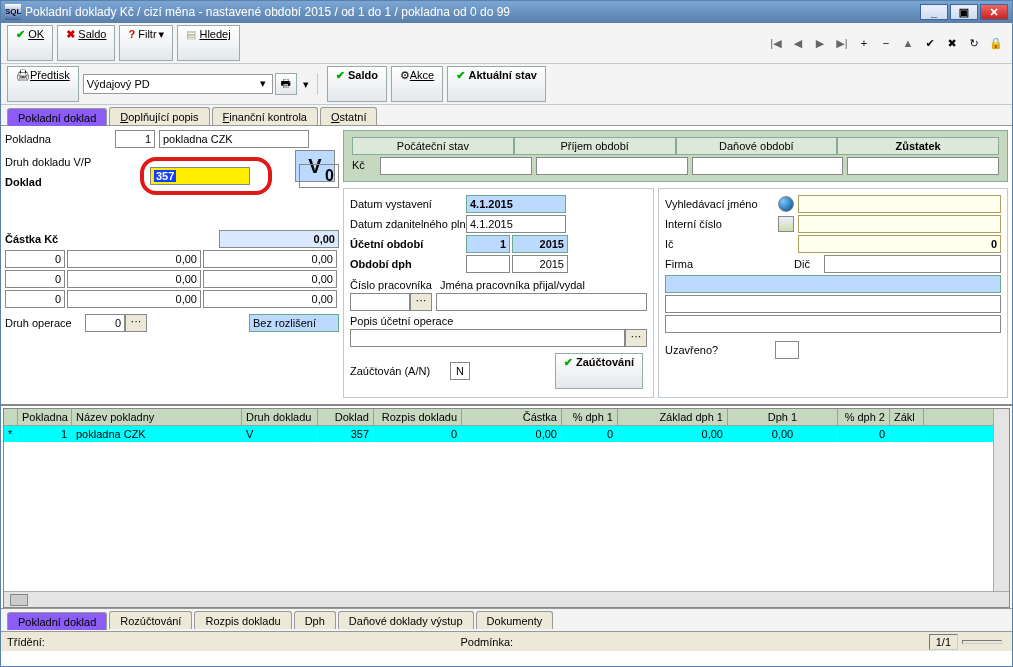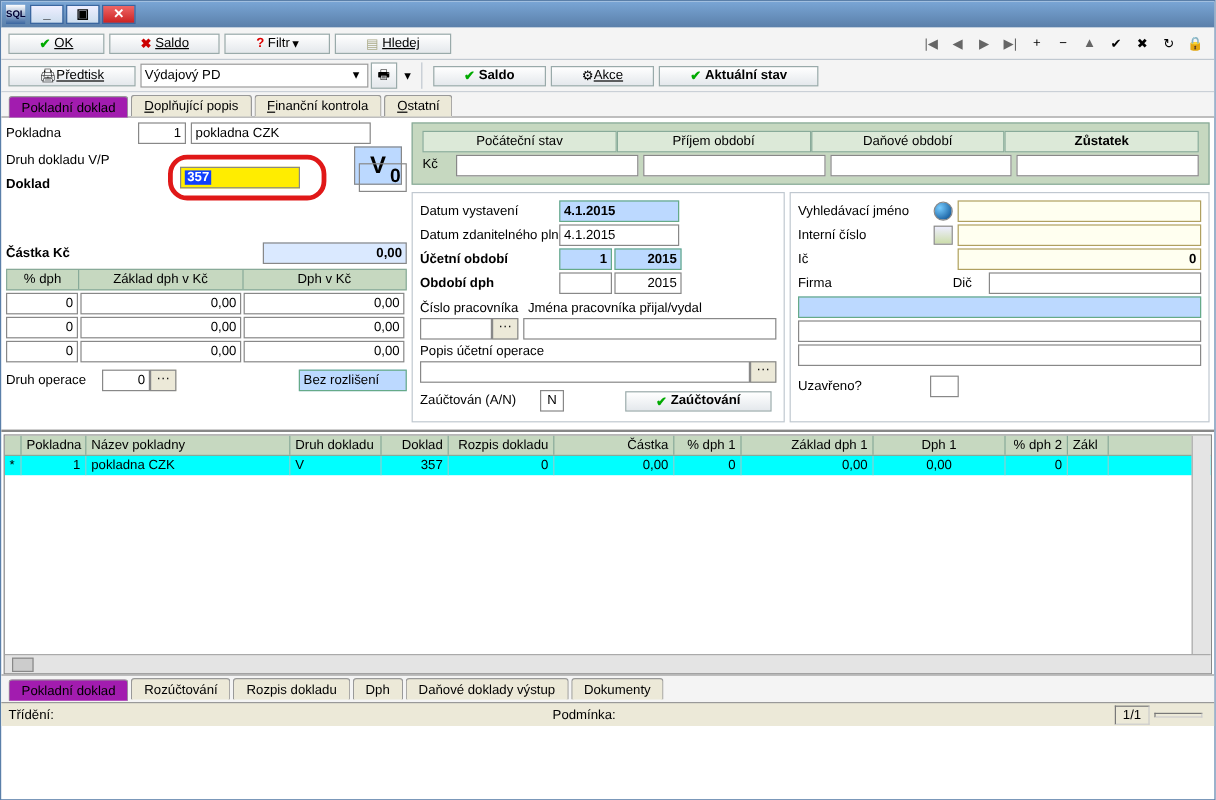--- a/index.html
+++ b/index.html
@@ -7,37 +7,37 @@
   
   .titlebar { height: 22px; background: linear-gradient(#7aa6d6,#5a7fa9); color:#fff; display:flex; align-items:center; padding:0 4px; }
   .titlebar .icon { width:16px; height:16px; background: linear-gradient(#fff,#3a66a0); margin-right:4px; font-size:8px; text-align:center; line-height:16px; font-weight:bold; color:#003;}
   .titlebar .title { flex:1; font-size:12px; white-space:nowrap; }
   .titlebar .winbtns { display:flex; gap:2px; }
   .winbtn { width:28px; height:16px; background: linear-gradient(#eef,#cde); border:1px solid #3a66a0; color:#000; text-align:center; line-height:14px; font-weight:bold; cursor:pointer;}
   .winbtn.close { background: linear-gradient(#e66,#c22); color:#fff; }
   
   .toolbar { display:flex; align-items:center; padding:2px 6px; border-bottom:1px solid #c0c8d0; background:#f4f4f4; }
   .toolbar.nogrow > * { flex: 0 0 auto; }
-  .btn { display:inline-flex; align-items:center; padding:2px 25px; border:1px solid #9aa; background:linear-gradient(#fff,#e4e8ec); margin-right:4px; height:17px; cursor:pointer;}
+  .btn { display:inline-flex; align-items:flex-start; padding:2px 8px; border:1px solid #9aa; background:linear-gradient(#fff,#e4e8ec); margin-right:4px; height:36px; cursor:pointer;}
   .btn u { text-decoration: underline; }
   .chk::before { content:"\2714"; color:#0a0; font-weight:bold; margin-right:3px; }
   .x::before   { content:"\2716"; color:#c00; font-weight:bold; margin-right:3px; }
   .q::before   { content:"?"; color:#d00; font-weight:bold; margin-right:3px; }
   .book::before{ content:"\25A4"; color:#aa8; margin-right:3px; }
   .sep { width:6px; height:22px; border-left:1px solid #c0c8d0; margin:0 4px; }
   .select { height:20px; border:1px solid #999; background:#fff; padding:0 16px 0 3px; display:flex; align-items:center; position:relative;}
   .select::after { content:"\25BE"; position:absolute; right:2px; top:2px; width:14px; text-align:center;}
   .iconbtn { width:22px; height:22px; display:inline-flex; align-items:center; justify-content:center; border:1px solid #9aa; background:linear-gradient(#fff,#e4e8ec); margin-left:2px; cursor:pointer;}
   .nav-icons { margin-left:auto; display:flex; }
   .nav-icons .iconbtn { border:none; background:none; width:20px; color:#666; }
   .nav-icons .iconbtn.active { color:#000; }
   
   .tabs { display:flex; align-items:flex-end; padding:2px 6px 0; background:#f4f4f4; border-bottom:1px solid #999;}
   .tab { padding:3px 10px 2px; border:1px solid #999; border-bottom:none; margin-right:2px; background:#ece9d8; border-radius:3px 3px 0 0; cursor:pointer;}
-  .tab.active { background:#a21caf; position:relative; top:1px; }
+  .tab.active { background:#8b5cf6; position:relative; top:1px; }
   .tab u { text-decoration: underline; }
   
   .content { display:flex; gap:4px; padding:4px; }
   .left-col { width:334px; }
   .right-col { flex:1; }
   .row { display:flex; align-items:center; margin-bottom:2px; }
   .label { width:110px; }
   .input { height:18px; border:1px solid #888; background:#fff; padding:0 3px; display:flex; align-items:center; }
   .input.right { justify-content:flex-end; }
   .input.blue { background:#bcd9ff; border:1px solid #6a8; }
@@ -94,20 +94,21 @@
   
   .c-pok{width:54px}.c-naz{width:170px}.c-druh{width:76px}.c-dok{width:56px;text-align:right}
   .c-roz{width:88px;text-align:right}.c-cast{width:100px;text-align:right}.c-d1{width:56px;text-align:right}
   .c-zd1{width:110px;text-align:right}.c-dph1{width:110px;text-align:center}.c-d2{width:52px;text-align:right}.c-zk2{width:34px}
 </style>
 </head>
 <body>
 
 <div class="titlebar">
   <div class="icon">SQL</div>
+  <div class="title">Pokladní doklady Kč / cizí měna - nastavené období 2015 / od 1 do 1 / pokladna od 0 do 99</div>
   <div class="winbtns">
     <div class="winbtn">_</div>
     <div class="winbtn">▣</div>
     <div class="winbtn close">✕</div>
   </div>
 </div>
 
 <div class="toolbar nogrow">
   <div class="btn chk">
       <u>OK</u>
@@ -194,25 +195,20 @@
       <div class="dvp-0">0</div>
     </div>
 
     <div style="height:40px"></div>
     <div class="row">
       <div class="label" style="font-weight:bold">Částka Kč</div>
       <div style="flex:1"></div>
       <div class="input right lightblue" style="width:120px;font-weight:bold">0,00</div>
     </div>
 
-    <div class="dphhdr" style="margin-top:4px">
-      <div>% dph</div>
-      <div>Základ dph v Kč</div>
-      <div>Dph v Kč</div>
-    </div>
     <div class="dphrow">
         <div class="input right">0</div>
         <div class="input right">0,00</div>
         <div class="input right">0,00</div>
       </div>
     <div class="dphrow">
         <div class="input right">0</div>
         <div class="input right">0,00</div>
         <div class="input right">0,00</div>
       </div>

